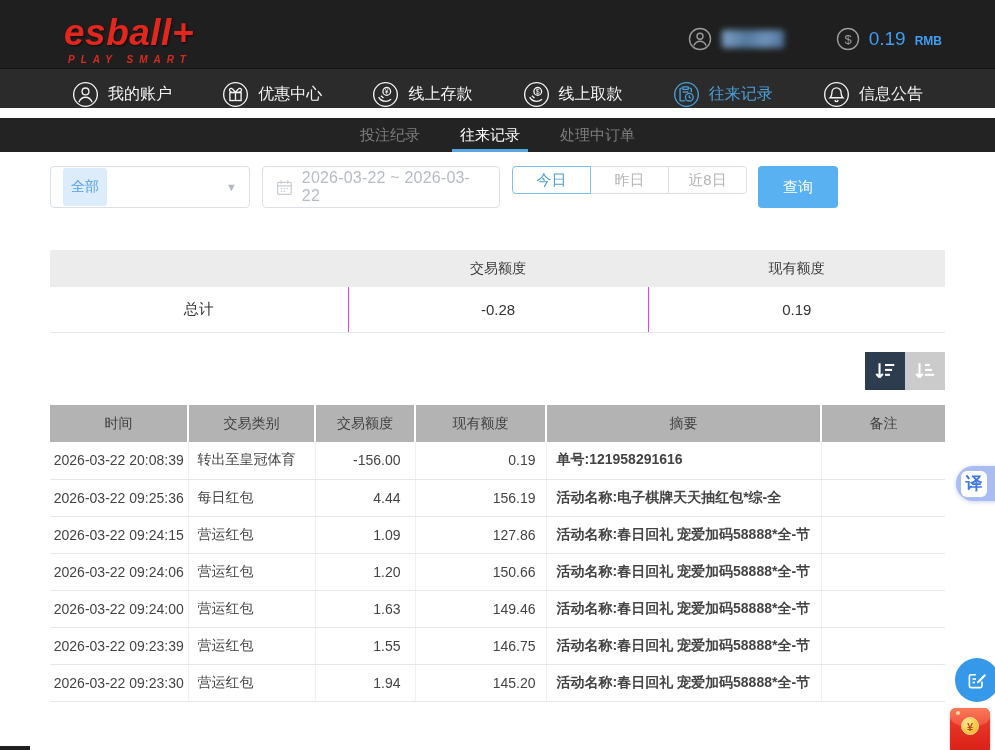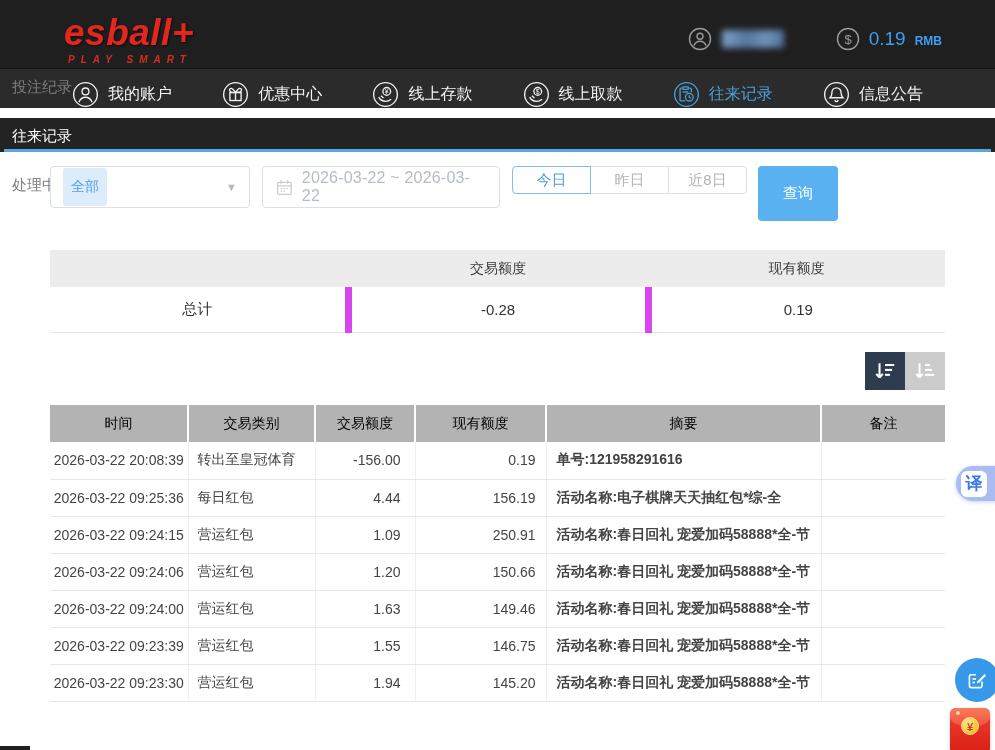--- a/index.html
+++ b/index.html
@@ -42,21 +42,21 @@
   }
   .nav-item { display: flex; align-items: center; gap: 9px; color: #f2f2f2; font-size: 16px; cursor: pointer; }
   .nav-item svg { stroke: #f2f2f2; fill: none; }
   .nav-item.active { color: #4a9fd8; }
   .nav-item.active svg { stroke: #4a9fd8; }
   .nav-item svg text { fill: #f2f2f2; stroke: none; }
 
   
   .tabbar {
     position: absolute; top: 118px; left: 0; width: 995px; height: 34px;
-    background: #232323; display: flex; justify-content: center; gap: 16px; flex-direction: column;
+    background: #232323; display: flex; justify-content: center; gap: 16px;
   }
   .tab { padding: 0 12px; line-height: 33px; font-size: 15px; color: #7d7d7d; position: relative; cursor: pointer; }
   .tab.active { color: #ffffff; }
   .tab-underline { position: absolute; left: 4px; right: 4px; bottom: 0; height: 3px; background: #55a7e0; }
 
   
   .filters { position: absolute; top: 166px; left: 50px; display: flex; height: 42px; }
   .select-box {
     width: 200px; height: 42px; border: 1px solid #dcdfe6; border-radius: 4px;
     background: #fff; display: flex; align-items: center; padding: 0 12px; cursor: pointer;
@@ -71,44 +71,44 @@
   .btn-group { display: flex; margin-left: 12px; }
   .range-btn {
     width: 79px; height: 28px; background: #fff; border: 1px solid #dcdfe6;
     font-size: 15px; color: #b5b5b5; cursor: pointer; margin-left: -1px;
     font-family: inherit;
   }
   .range-btn:first-child { border-radius: 4px 0 0 4px; margin-left: 0; }
   .range-btn:last-child { border-radius: 0 4px 4px 0; }
   .range-btn.active { color: #4a9fd8; border-color: #7cc0ee; position: relative; z-index: 2; }
   .query-btn {
-    width: 80px; height: 55px; margin-left: 11px; border: none; border-radius: 4px;
+    width: 80px; height: 42px; margin-left: 11px; border: none; border-radius: 4px;
     background: #5ab1f2; color: #fff; font-size: 15px; cursor: pointer; font-family: inherit;
   }
 
   
   .summary { position: absolute; top: 250px; left: 50px; width: 895px; border-collapse: collapse; table-layout: fixed; }
   .summary thead th { background: #ececec; height: 37px; font-size: 14px; font-weight: normal; color: #3a3a3a; text-align: center; }
   .summary tbody td {
     background: #fff; height: 45px; font-size: 15px; color: #333; text-align: center;
-    border-bottom: 1px solid #e6e6e6; border-left: 7px solid #d946ef;
+    border-bottom: 1px solid #e6e6e6; border-left: 1px solid #d946ef;
   }
   .summary tbody td:first-child { border-left: none; }
 
   
   .sort-btns { position: absolute; top: 352px; left: 865px; display: flex; }
   .sort-btn { width: 40px; height: 38px; display: flex; align-items: center; justify-content: center; cursor: pointer; border: none; padding: 0; }
   .sort-btn.desc { background: #2e3c50; }
   .sort-btn.asc  { background: #cbcbcb; }
   .sort-btn svg { stroke: #fff; fill: none; }
 
   
   .records { position: absolute; top: 405px; left: 50px; width: 895px; border-collapse: collapse; table-layout: fixed; }
   .records thead th {
-    background: #b3b3b3; color: #000000; font-weight: normal; font-size: 14px;
+    background: #b3b3b3; color: #404040; font-weight: normal; font-size: 14px;
     height: 37px; border-left: 2px solid #fff; text-align: center;
   }
   .records thead th:first-child { border-left: none; }
   .records tbody td {
     height: 37px; font-size: 14px; color: #444; background: #fff;
     border-bottom: 1px solid #e7e7e7; border-left: 1px solid #f0f0f0;
     white-space: nowrap; overflow: hidden;
   }
   .records tbody td:first-child { border-left: none; }
   .records td.c0 { text-align: center; }
@@ -353,21 +353,21 @@
         <td class="c1">每日红包</td>
         <td class="c2">4.44</td>
         <td class="c3">156.19</td>
         <td class="c4">活动名称:电子棋牌天天抽红包*综-全</td>
         <td class="c5"></td>
       </tr>
       <tr>
         <td class="c0">2026-03-22 09:24:15</td>
         <td class="c1">营运红包</td>
         <td class="c2">1.09</td>
-        <td class="c3">250.91</td>
+        <td class="c3">127.86</td>
         <td class="c4">活动名称:春日回礼 宠爱加码58888*全-节</td>
         <td class="c5"></td>
       </tr>
       <tr>
         <td class="c0">2026-03-22 09:24:06</td>
         <td class="c1">营运红包</td>
         <td class="c2">1.20</td>
         <td class="c3">150.66</td>
         <td class="c4">活动名称:春日回礼 宠爱加码58888*全-节</td>
         <td class="c5"></td>

